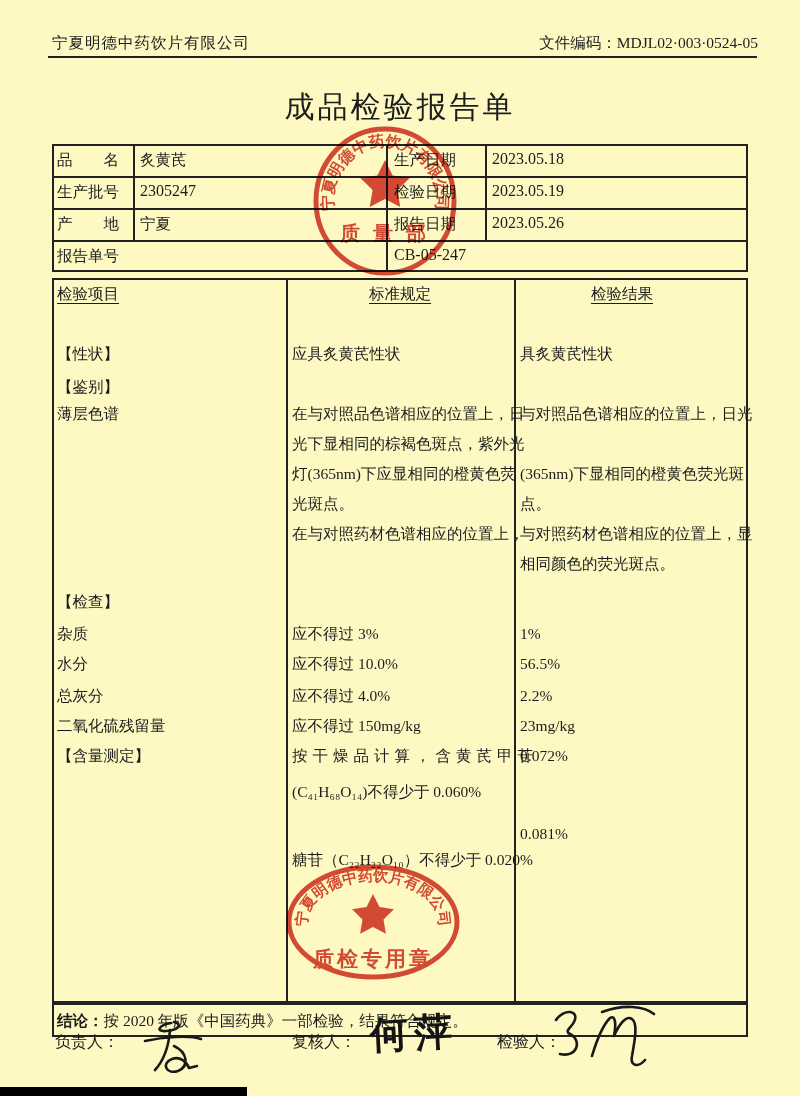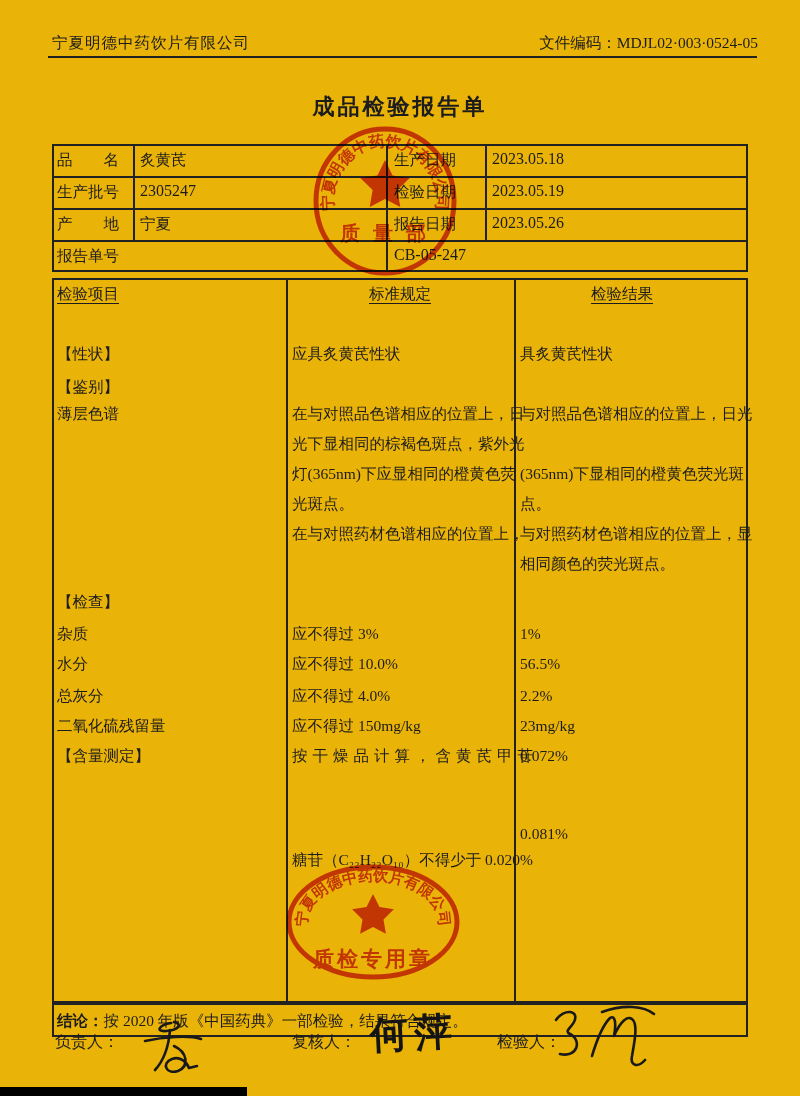--- a/index.html
+++ b/index.html
@@ -1,28 +1,28 @@
 <!DOCTYPE html>
 <html><head>
 <meta charset="utf-8">
 <style>
   html,body{margin:0;padding:0;background:#ffffff;}
-  .page{position:relative;width:800px;height:1096px;background:#eab308;overflow:hidden;
+  .page{position:relative;width:800px;height:1096px;background:#fef9c3;overflow:hidden;
         font-family:"Liberation Serif","DejaVu Serif",serif;color:#1c1c1c;}
   .abs{position:absolute;}
   .t{font-size:15.5px;line-height:20px;white-space:nowrap;}
   .big{font-size:16px;}
   .hline{position:absolute;background:#222;height:1.5px;}
   .vline{position:absolute;background:#222;width:1.5px;}
   .box{position:absolute;border:2px solid #222;box-sizing:border-box;}
   .ctr{text-align:center;}
   .und{border-bottom:1px solid #1c1c1c;padding-bottom:1px;}
   .ls1{letter-spacing:1px;}
   .spread{letter-spacing:5px;}
-  .title{font-size:22px;font-weight:bold;letter-spacing:3px;line-height:34px;}
+  .title{font-size:30px;font-weight:normal;letter-spacing:3px;line-height:34px;}
   .bold{font-weight:bold;}
   .stamp{mix-blend-mode:multiply;opacity:0.9;}
   .sig{stroke:#191919;stroke-width:2.6;fill:none;stroke-linecap:round;stroke-linejoin:round;}
   .handname{font-size:38px;font-weight:600;transform:rotate(-3deg);letter-spacing:6px;color:#141414;}
   .blackbar{position:absolute;background:#000;}
 </style>
 </head>
 <body>
 
 <div class="page">
@@ -98,20 +98,21 @@
   <div class="abs t" style="left:57px;top:686px;">总灰分</div>
   <div class="abs t" style="left:292px;top:686px;">应不得过 4.0%</div>
   <div class="abs t" style="left:520px;top:686px;">2.2%</div>
 
   <div class="abs t" style="left:57px;top:716px;">二氧化硫残留量</div>
   <div class="abs t" style="left:292px;top:716px;">应不得过 150mg/kg</div>
   <div class="abs t" style="left:520px;top:716px;">23mg/kg</div>
 
   <div class="abs t" style="left:57px;top:746px;">【含量测定】</div>
   <div class="abs t spread" style="left:292px;top:746px;">按干燥品计算，含黄芪甲苷</div>
+  <div class="abs t" style="left:292px;top:782px;">(C₄₁H₆₈O₁₄)不得少于 0.060%</div>
   <div class="abs t" style="left:520px;top:746px;">0.072%</div>
   <div class="abs t" style="left:292px;top:850px;text-align:center;">糖苷（C₂₂H₂₂O₁₀）不得少于 0.020%</div>
   <div class="abs t" style="left:520px;top:824px;">0.081%</div>
 
   <div class="box" style="left:52px;top:1003px;width:696px;height:34px;"></div>
   <div class="abs t" style="left:57px;top:1011px;"><span class="bold">结论：</span><span>按 2020 年版《中国药典》一部检验，结果符合规定。</span></div>
 
   <div class="abs t big" style="left:55px;top:1032px;">负责人：</div>
   <div class="abs t big" style="left:292px;top:1032px;">复核人：</div>
   <div class="abs t big" style="left:497px;top:1032px;">检验人：</div>

